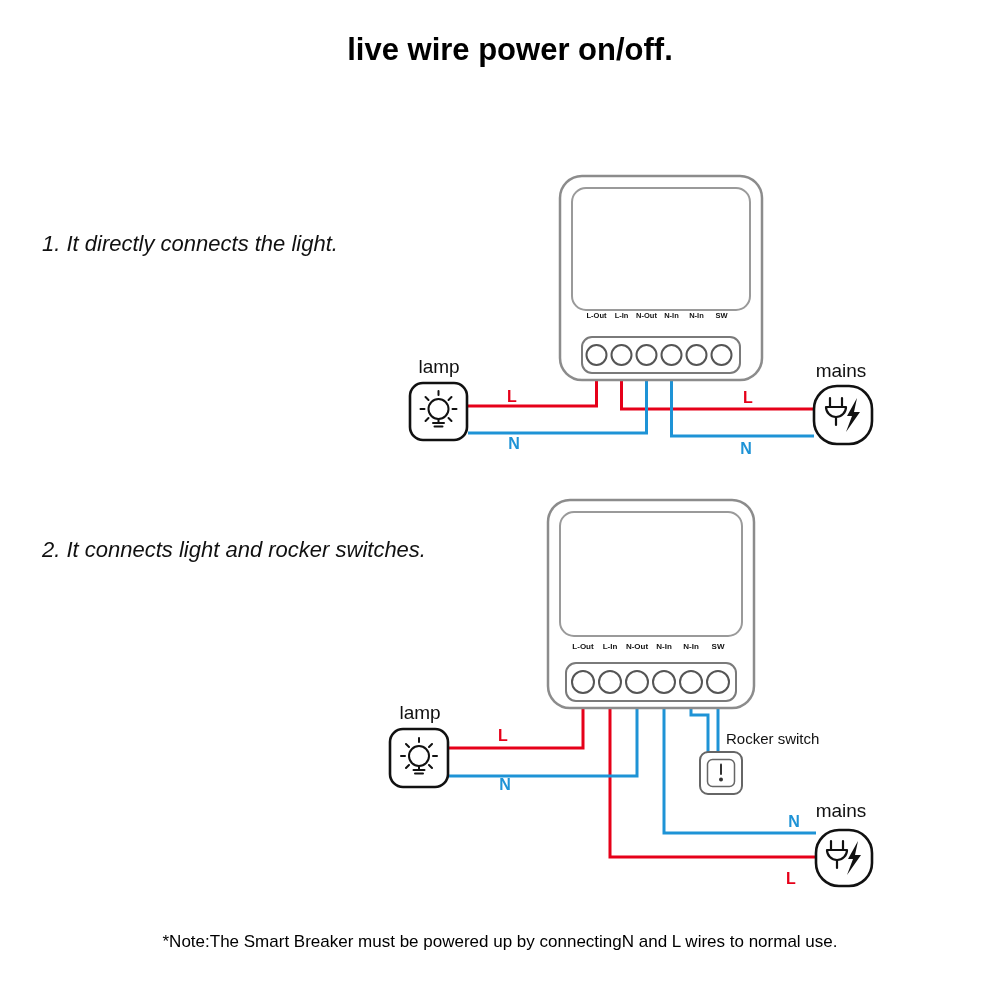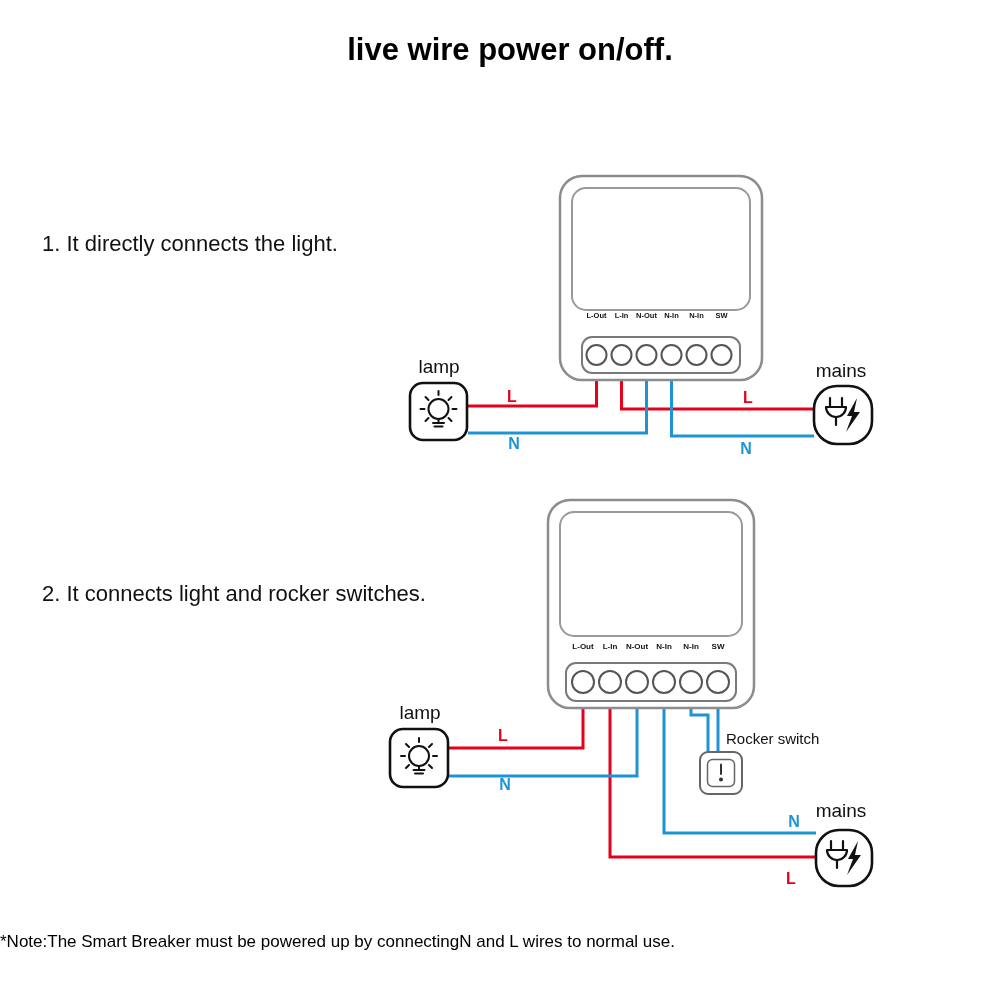--- a/index.html
+++ b/index.html
@@ -6,26 +6,26 @@
   body{
     width:1000px;height:1000px;position:relative;background:#ffffff;
     font-family:"Liberation Sans",sans-serif;color:#000;overflow:hidden;
   }
   .title{
     position:absolute;left:55px;top:30px;width:900px;
     font-size:31px;font-weight:bold;line-height:39px;color:#000;
   }
   .title .indent{padding-left:10px;text-align:center;}
   .caption{
-    position:absolute;left:42px;font-size:22px;color:#111;
+    position:absolute;left:42px;font-size:22px;color:#111;font-style:italic;
   }
   #caption-1{top:231px;}
-  #caption-2{top:537px;margin-top:44px;}
+  #caption-2{top:537px;}
   .footnote{
-    position:absolute;left:0;top:932px;width:1000px;
+    position:absolute;left:0;top:932px;width:1000px;text-align:center;
     font-size:17px;color:#000;
   }
   svg.diagram{position:absolute;left:0;top:0;}
   
   .dev-outer{fill:#fff;stroke:#8c8c8c;stroke-width:2.5;}
   .dev-inner{fill:#fff;stroke:#9a9a9a;stroke-width:2;}
   .dev-strip{fill:#fff;stroke:#7a7a7a;stroke-width:2;}
   .dev-term{fill:#fff;stroke:#555;stroke-width:2;}
   .icon-box{fill:#fff;stroke:#111;stroke-width:2.6;}
   .sw-box{fill:#fff;stroke:#666;stroke-width:2;}

